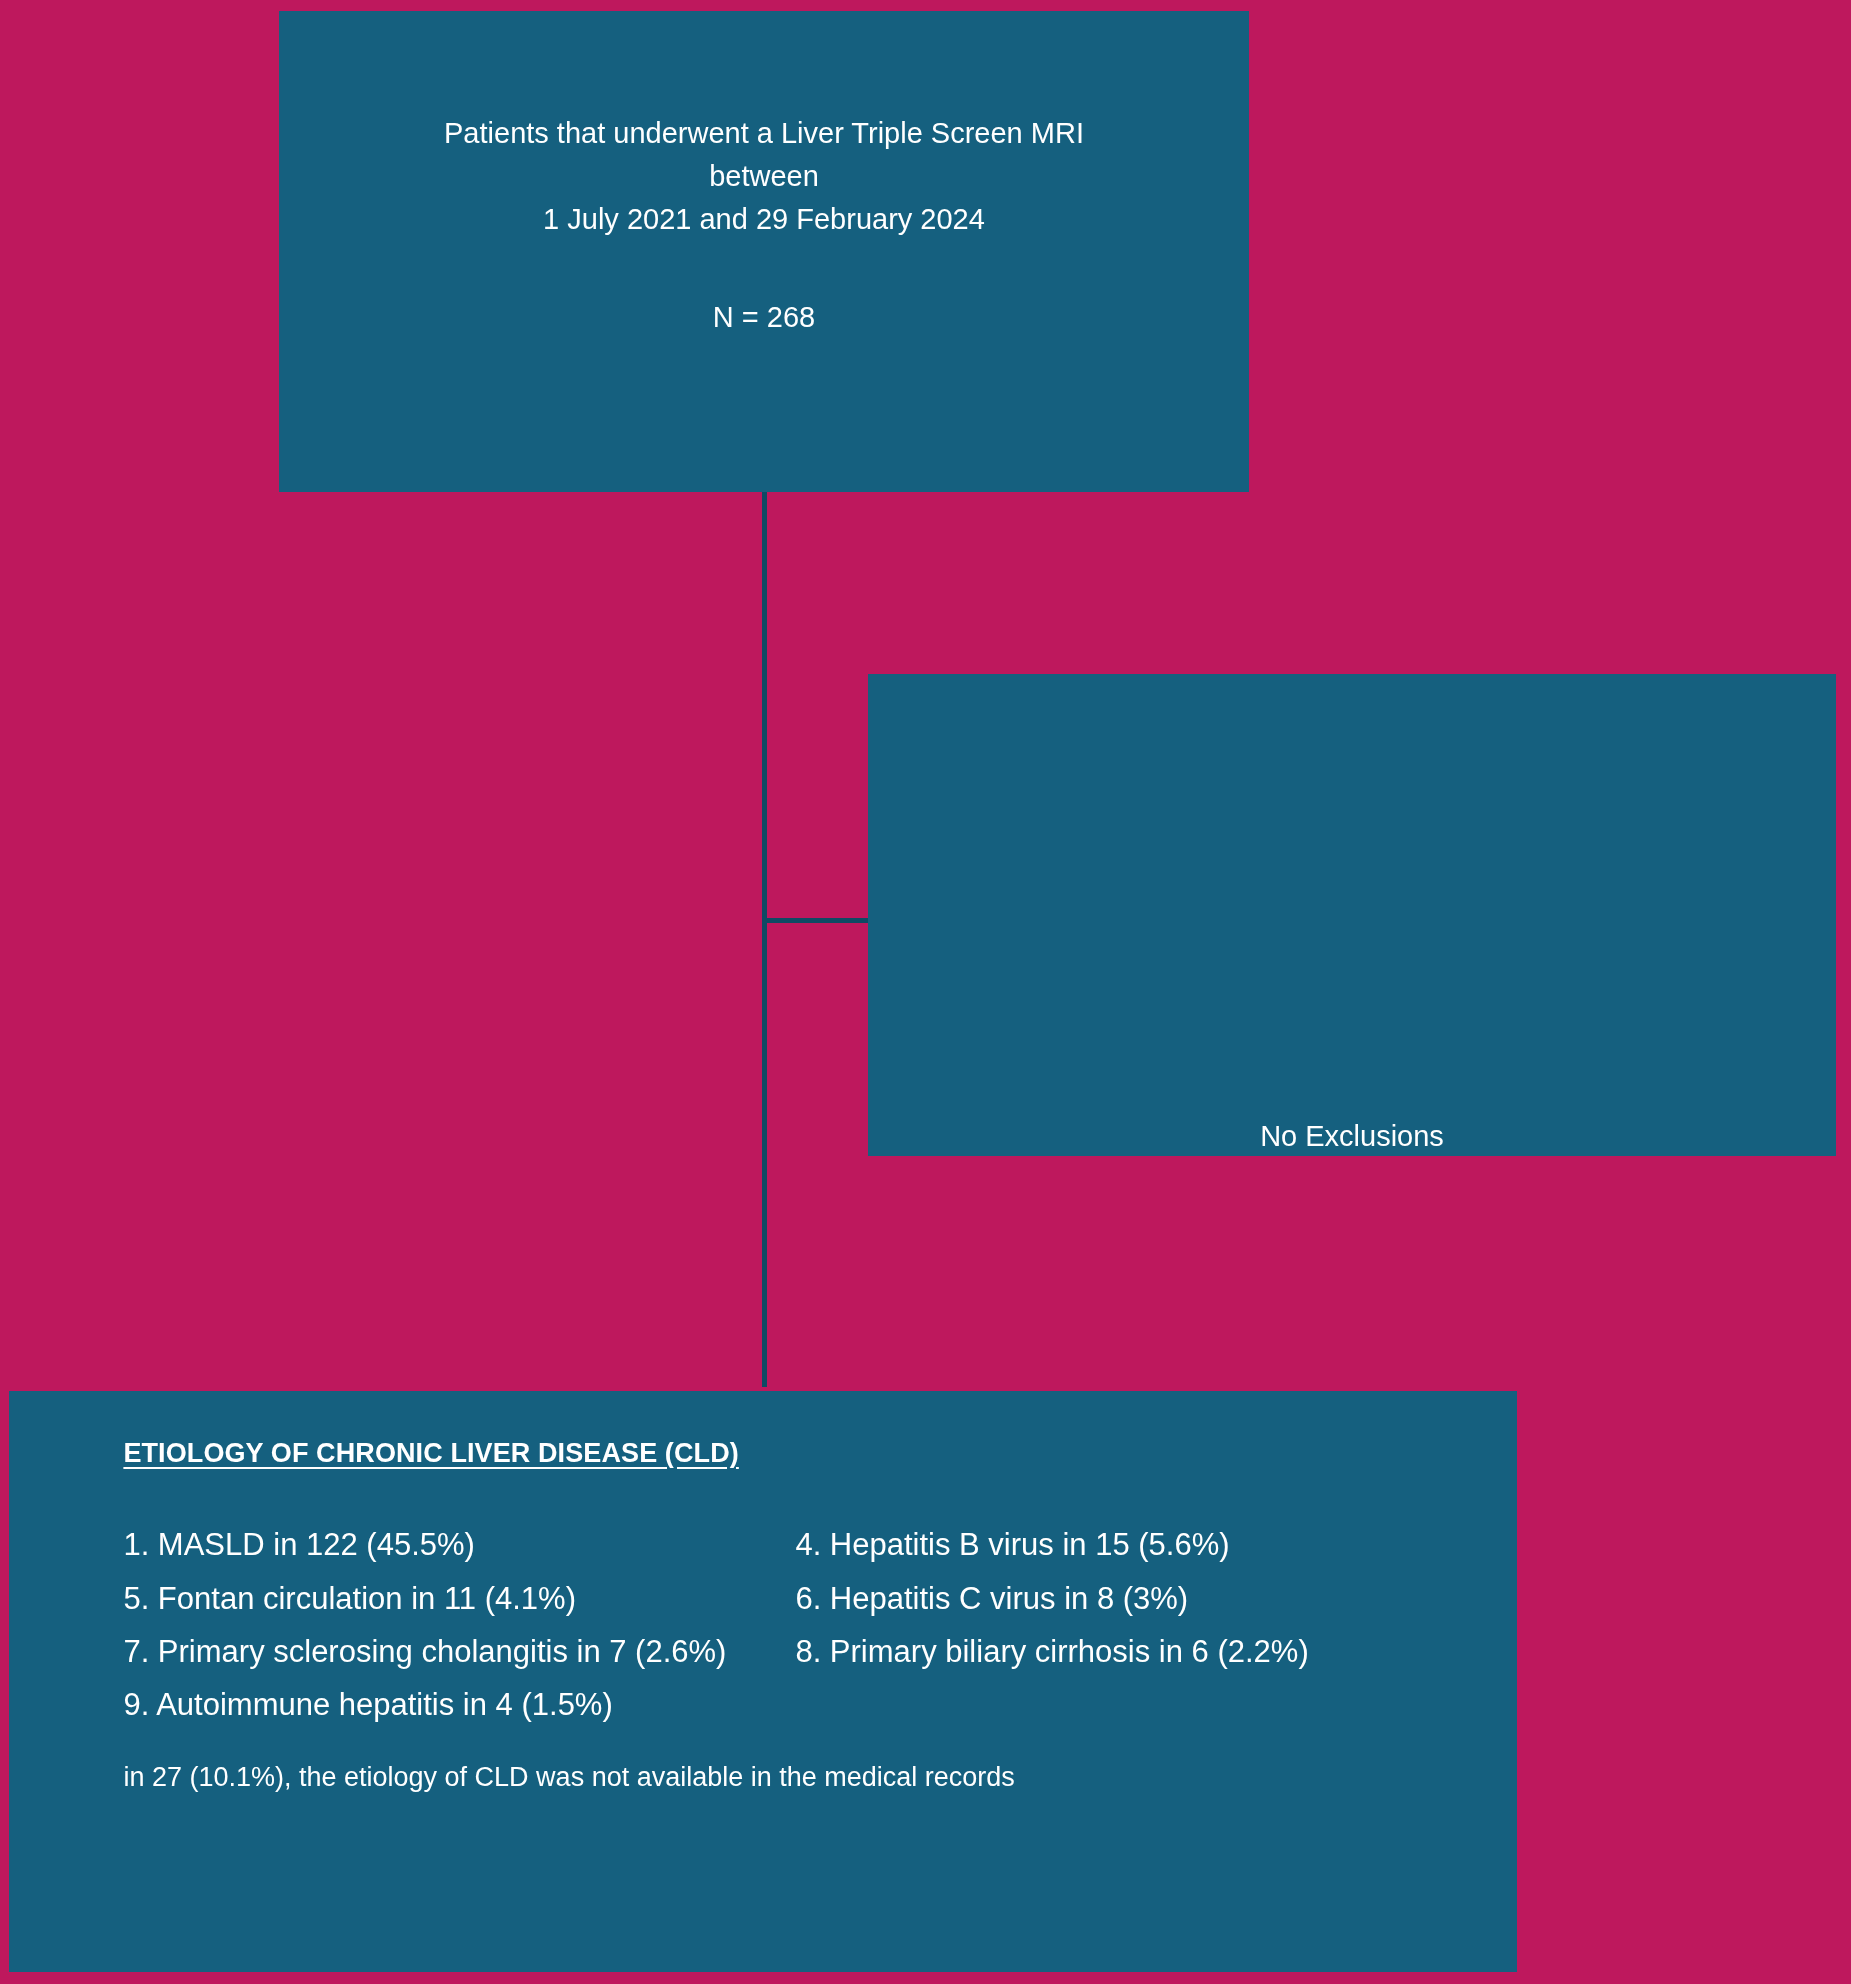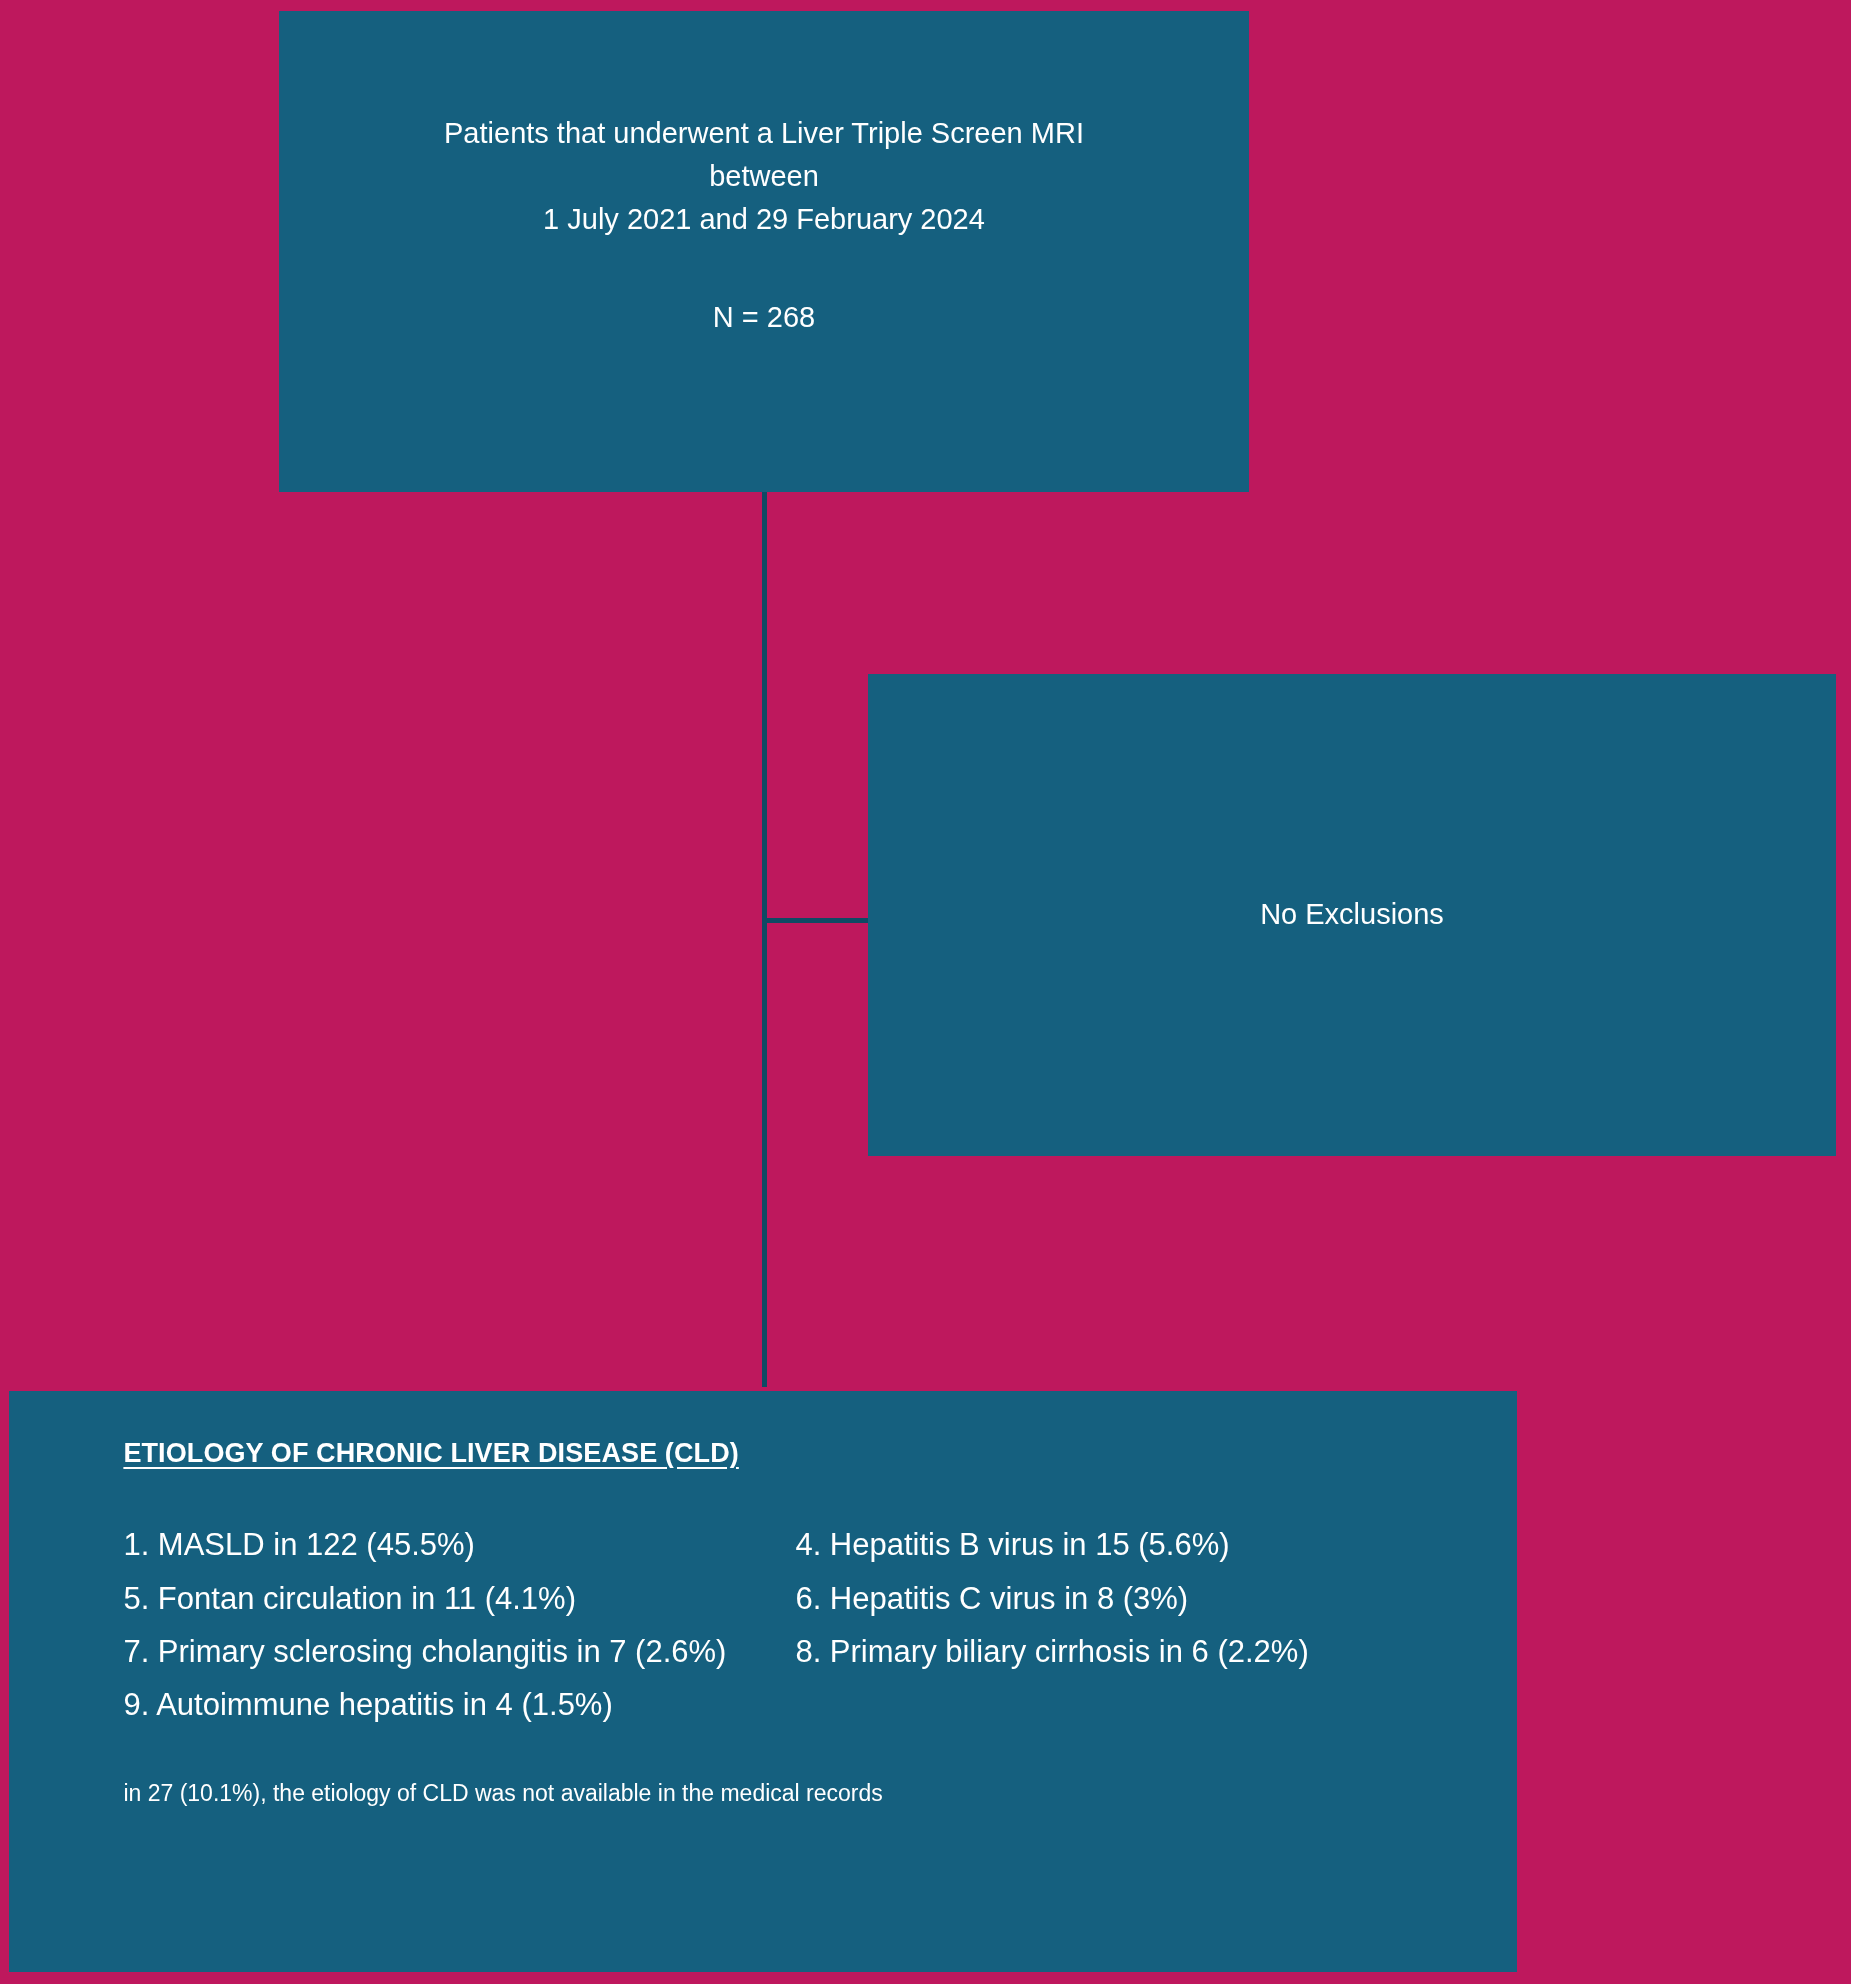--- a/index.html
+++ b/index.html
@@ -66,21 +66,21 @@
     background: #0e4a64;
   }
 
   
   #box-exclusions {
     left: 868px;
     top: 674px;
     width: 968px;
     height: 482px;
     display: flex;
-    align-items: center;
+    align-items: flex-end;
     justify-content: center;
   }
   #exclusions-label {
     font-size: 29px;
     line-height: 1.3;
     text-align: center;
     font-weight: 400;
   }
 
   
@@ -106,22 +106,22 @@
     grid-template-columns: 672px auto;
     row-gap: 0px;
   }
   .etiology-item {
     font-size: 31px;
     line-height: 1.72;
     white-space: nowrap;
     font-weight: 400;
   }
   #etiology-footnote {
-    margin-top: 45px;
-    font-size: 23px;
+    margin-top: 27px;
+    font-size: 27px;
     line-height: 1.4;
     white-space: nowrap;
     font-weight: 400;
   }
 </style>
 </head>
 <body>
 
 <div id="canvas">
 

